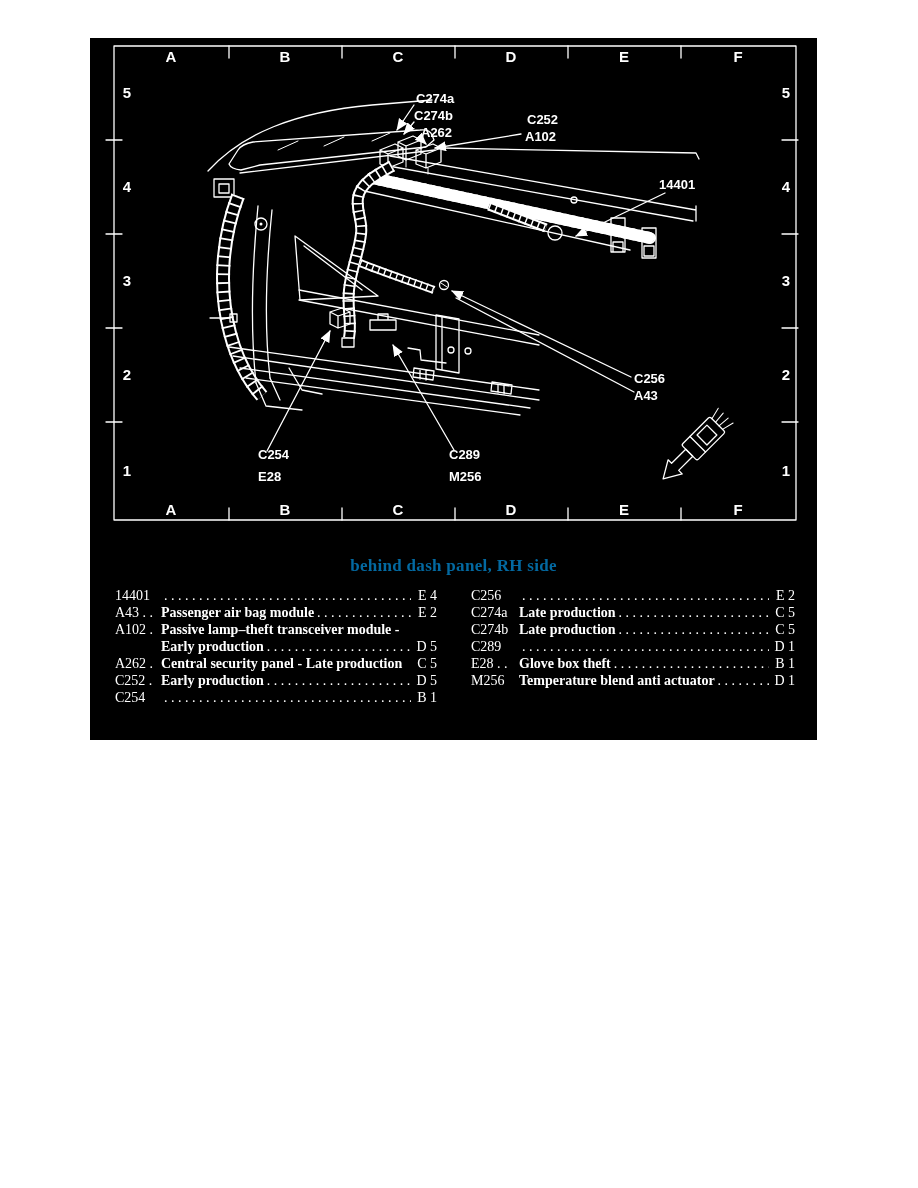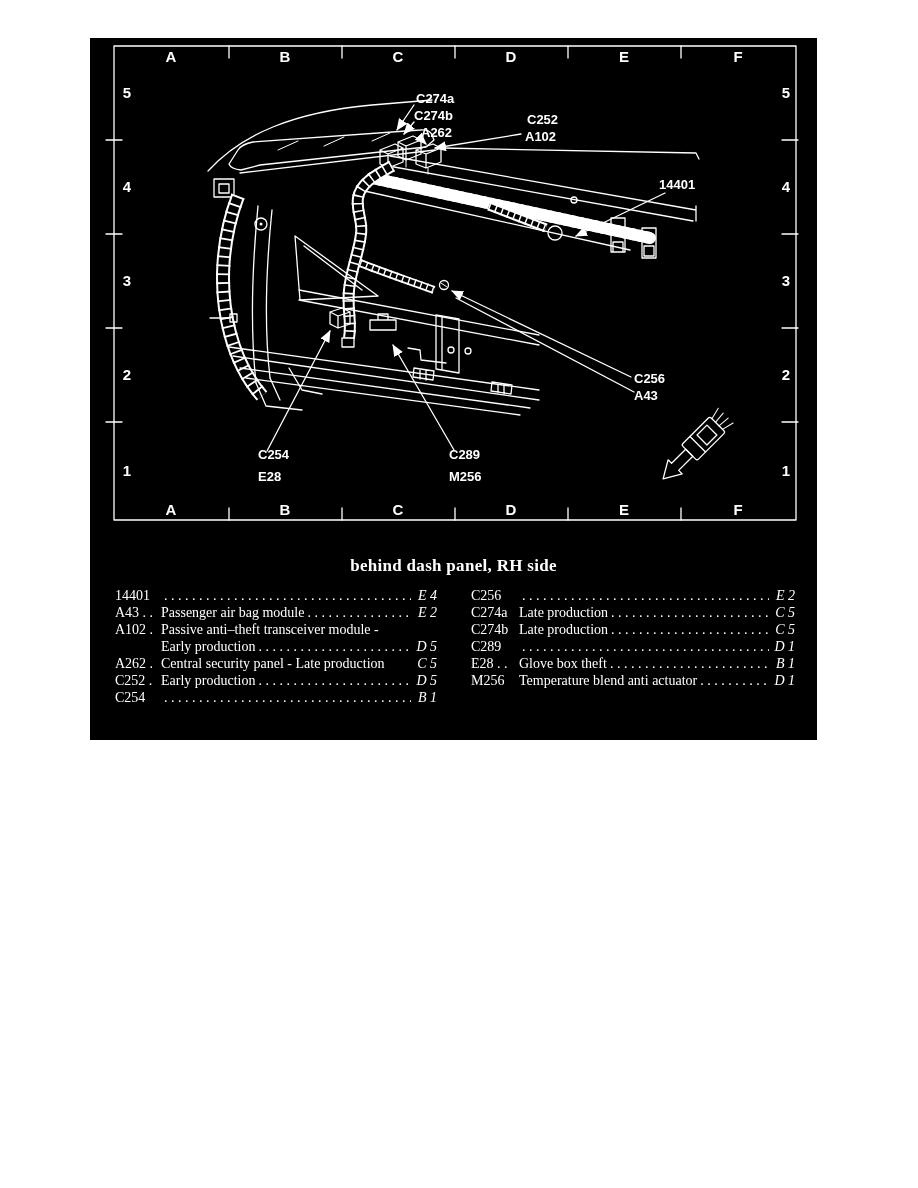--- a/index.html
+++ b/index.html
@@ -5,31 +5,31 @@
   html,body{margin:0;padding:0;background:#fff;}
   .page{position:relative;width:918px;height:1188px;background:#fff;overflow:hidden;
         font-family:"Liberation Serif",serif;}
   .panel{position:absolute;left:90px;top:38px;width:727px;height:702px;background:#000;}
   svg.diagram{position:absolute;left:0;top:0;display:block;}
   .art{stroke:#fff;fill:none;stroke-width:1.3;stroke-linecap:round;stroke-linejoin:round;}
   .thin{stroke-width:1;}
   text{fill:#fff;}
   .glabel{font:bold 15px "Liberation Sans",sans-serif;text-anchor:middle;}
   .callout{font:bold 13px "Liberation Sans",sans-serif;}
-  .caption{position:absolute;top:518px;left:0;width:100%;text-align:center;color:#ffffff;
+  .caption{position:absolute;top:518px;left:0;width:100%;text-align:center;color:#0369a1;
            font:bold 17px "Liberation Serif",serif;letter-spacing:.3px;}
   .legendcol{position:absolute;color:#fff;font-size:14px;line-height:17px;}
   .col-left{left:25px;top:549px;width:322px;}
   .col-right{left:381px;top:549px;width:324px;}
   .lrow{display:flex;height:17px;white-space:nowrap;align-items:baseline;}
   .code{flex:0 0 46px;overflow:visible;}
   .col-right .code{flex:0 0 48px;}
-  .desc{flex:0 0 auto;}
+  .desc{flex:0 0 auto;font-weight:bold;}
   .leader{flex:1 1 0;min-width:0;overflow:hidden;padding:0 3px;}
-  .ref{flex:0 0 auto;min-width:26px;text-align:right;font-style:italic;}
+  .ref{flex:0 0 auto;min-width:26px;text-align:right;}
 </style>
 </head>
 <body>
 
 <div class="page">
   <div class="panel">
 
     <svg class="diagram" width="727" height="505" viewBox="0 0 727 505">
       <defs>
         <marker id="arr" markerUnits="userSpaceOnUse" markerWidth="13" markerHeight="11" refX="11" refY="5" orient="auto">
@@ -187,21 +187,21 @@
         <span class="ref">E 4</span>
       </div>
       <div class="lrow">
         <span class="code">A43 . .</span>
         <span class="desc">Passenger air bag module</span>
         <span class="leader">. . . . . . . . . . . . . . . . . . . . . . . . . . . . . . . . . . . . . . . . . . . . . . . .</span>
         <span class="ref">E 2</span>
       </div>
       <div class="lrow">
         <span class="code">A102 .</span>
-        <span class="desc">Passive anti–theft transceiver module -</span>
+        <span class="desc">Passive lamp–theft transceiver module -</span>
         <span class="leader"></span>
         <span class="ref"></span>
       </div>
       <div class="lrow">
         <span class="code"></span>
         <span class="desc">Early production</span>
         <span class="leader">. . . . . . . . . . . . . . . . . . . . . . . . . . . . . . . . . . . . . . . . . . . . . . . .</span>
         <span class="ref">D 5</span>
       </div>
       <div class="lrow">

